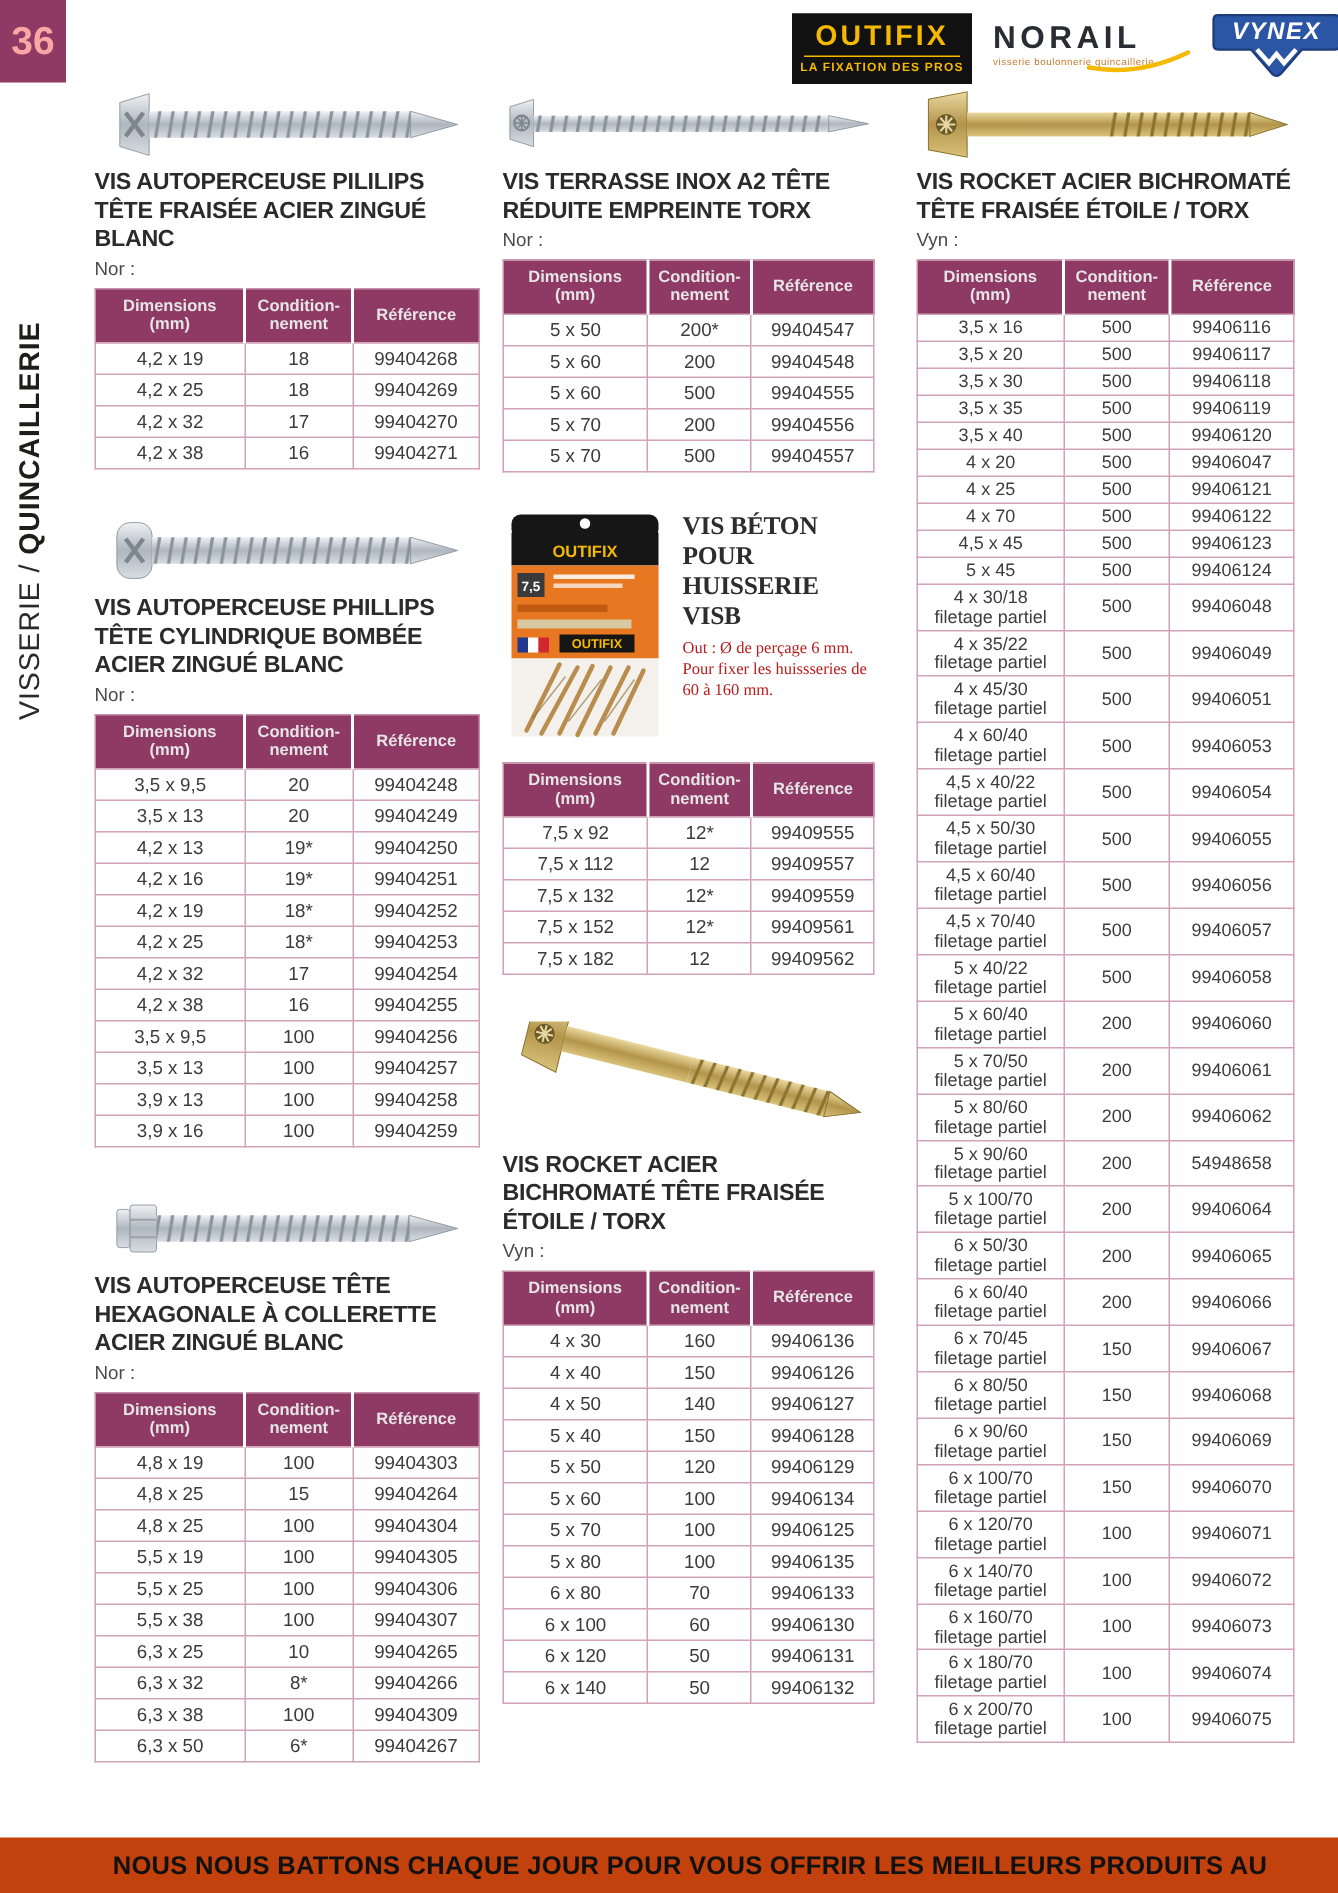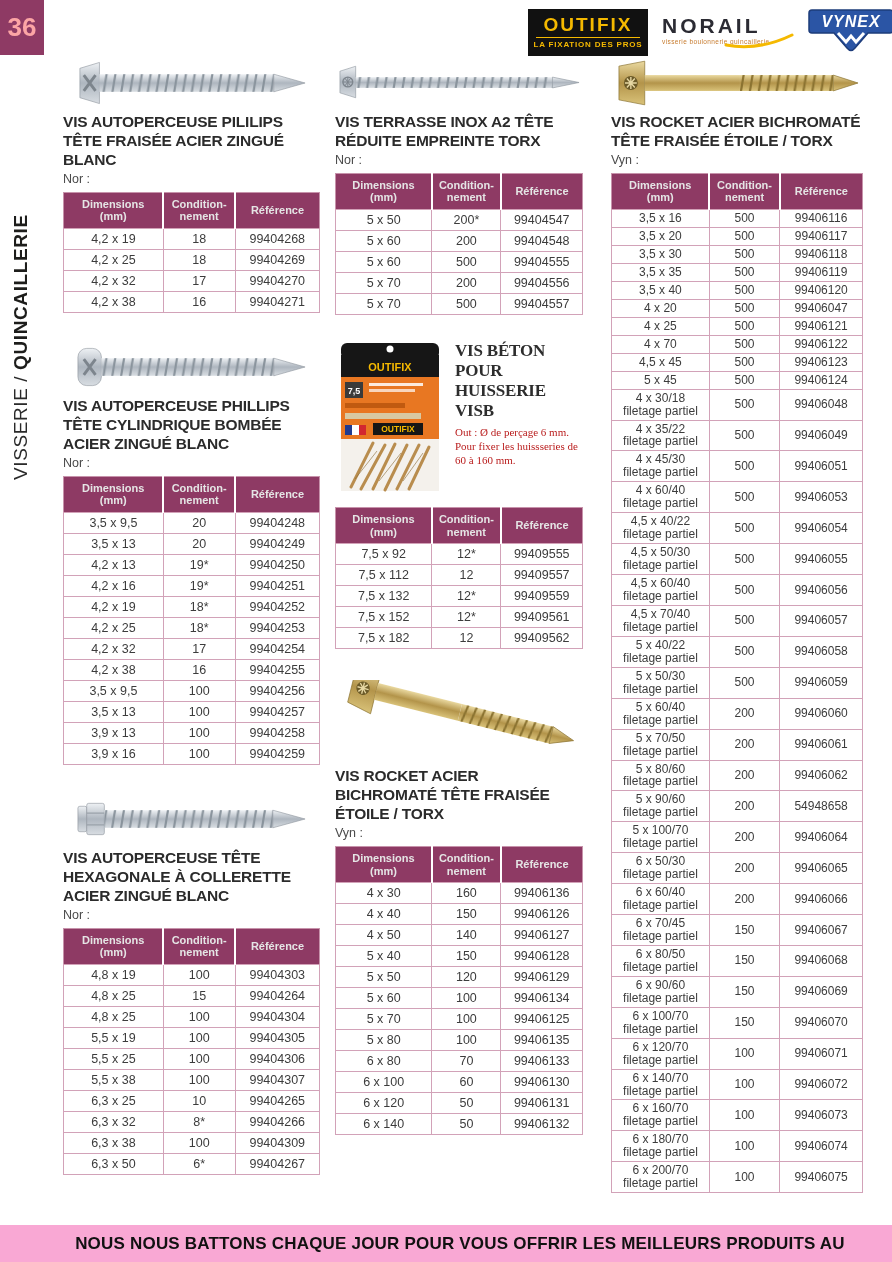--- a/index.html
+++ b/index.html
@@ -70,21 +70,21 @@
   table.ptable th:nth-child(2), table.ptable td:nth-child(2) { width:28%; }
   table.ptable th:nth-child(3), table.ptable td:nth-child(3) { width:33%; }
   .col-3 table.ptable td { font-size:12px; padding:2px 1px; line-height:1.08; }
   
   .visb-row { display:flex; gap:10px; margin-bottom:10px; }
   .visb-text { width:128px;font-family:Liberation Serif, serif; }
   .visb-title { font-size:17px; font-weight:bold; line-height:1.18; letter-spacing:-.2px; }
   .visb-desc { font-size:11px; line-height:1.28; color:#b91c1c; margin-top:4px; }
   .banner {
     position:absolute; left:0; bottom:0; width:892px; height:37px;
-    background:#f9a8d4; display:flex; align-items:center; justify-content:center;
+    background:#c2410c; display:flex; align-items:center; justify-content:center;
     font-weight:bold; font-size:17px; color:#111; letter-spacing:.2px;padding-left:28px;
   }
 </style>
 </head>
 <body>
 
 <svg width="0" height="0" style="position:absolute" aria-hidden="true">
   <defs>
     <linearGradient id="gSilver" x1="0" y1="0" x2="0" y2="1">
       <stop offset="0" stop-color="#eef1f4"></stop>
@@ -705,26 +705,20 @@
               <td>500</td>
               <td>99406057</td>
             </tr>
             <tr>
               <td>5 x 40/22
 filetage partiel</td>
               <td>500</td>
               <td>99406058</td>
             </tr>
             <tr>
-              <td>5 x 50/30
-filetage partiel</td>
-              <td>500</td>
-              <td>99406059</td>
-            </tr>
-            <tr>
               <td>5 x 60/40
 filetage partiel</td>
               <td>200</td>
               <td>99406060</td>
             </tr>
             <tr>
               <td>5 x 70/50
 filetage partiel</td>
               <td>200</td>
               <td>99406061</td>

